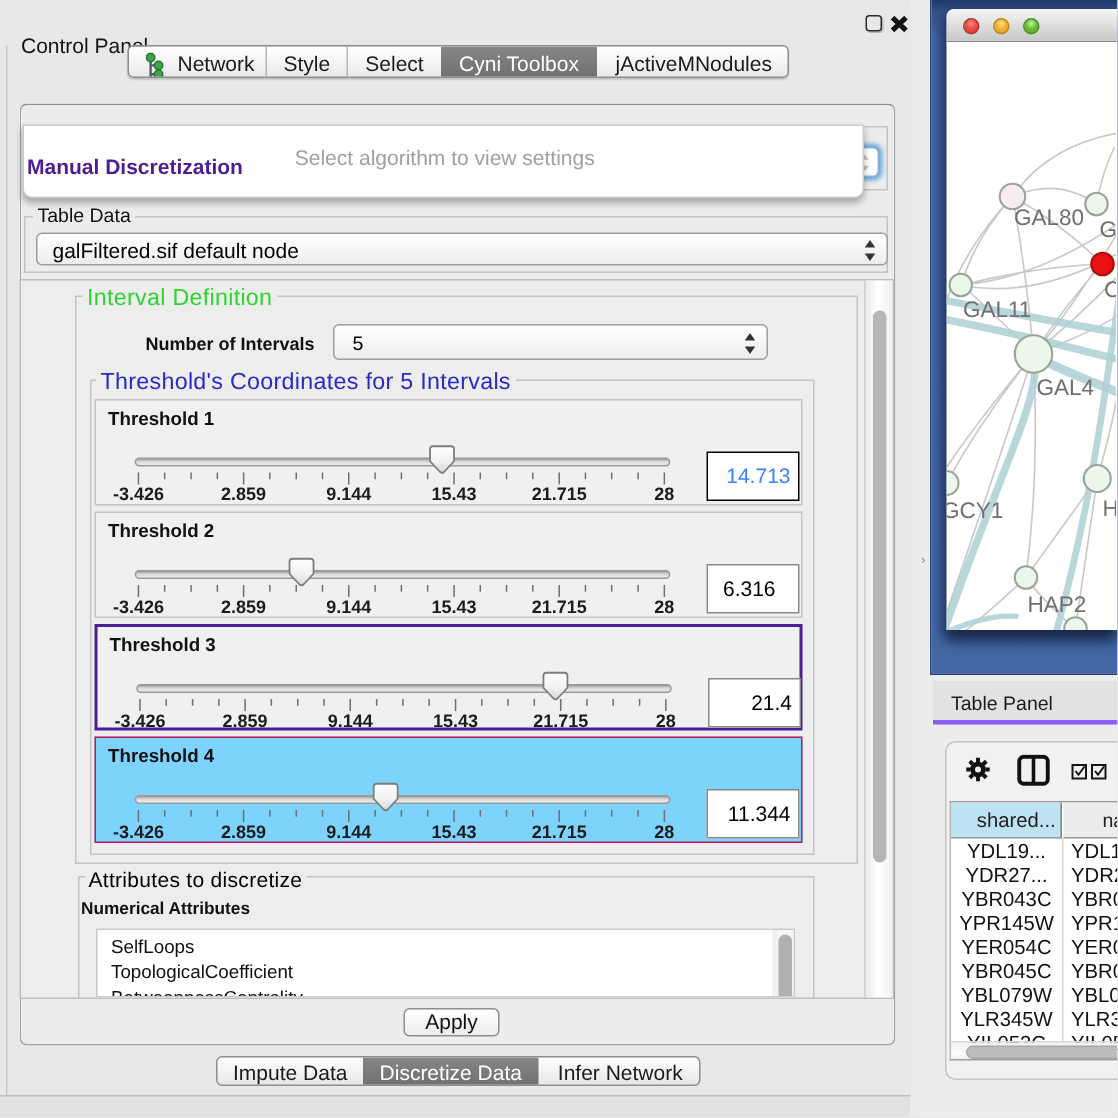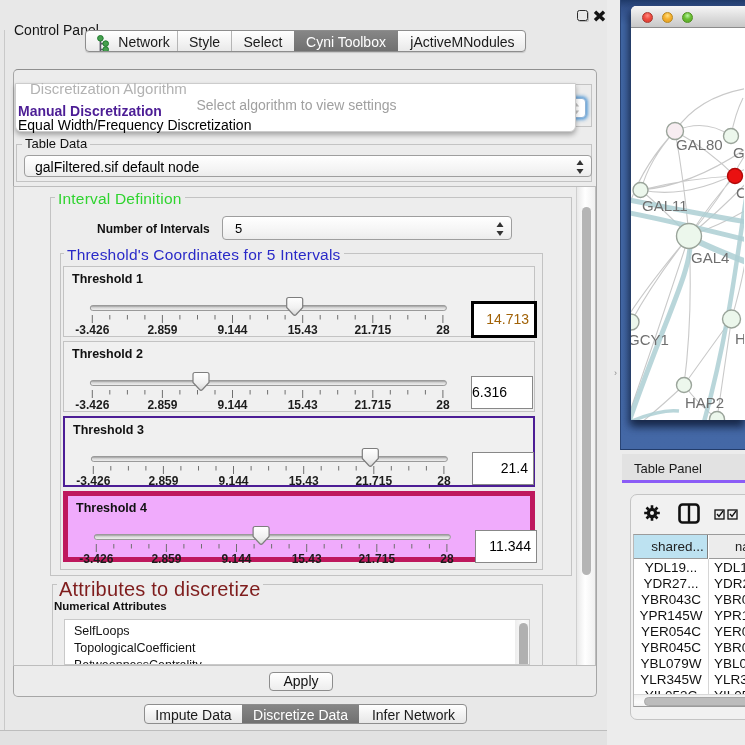--- a/index.html
+++ b/index.html
@@ -100,22 +100,22 @@
       <path d="M45.8,48 v4.5 M63.4,48 v4.5 M80.9,48 v4.5 M115.9,48 v4.5 M133.5,48 v4.5 M151.0,48 v4.5 M186.1,48 v4.5 M203.6,48 v4.5 M221.1,48 v4.5 M256.2,48 v4.5 M273.7,48 v4.5 M291.2,48 v4.5 M326.3,48 v4.5 M343.8,48 v4.5 M361.4,48 v4.5" stroke="#6f6f6f" stroke-width="1"></path>
       <path d="M28.3,48 v8 M98.4,48 v8 M168.5,48 v8 M238.7,48 v8 M308.8,48 v8 M378.9,48 v8" stroke="#6f6f6f" stroke-width="1"></path>
       <text x="28.3" y="66.5" text-anchor="middle" font-size="12" font-weight="bold" fill="#1c1c1c">-3.426</text>
       <text x="98.4" y="66.5" text-anchor="middle" font-size="12" font-weight="bold" fill="#1c1c1c">2.859</text>
       <text x="168.5" y="66.5" text-anchor="middle" font-size="12" font-weight="bold" fill="#1c1c1c">9.144</text>
       <text x="238.7" y="66.5" text-anchor="middle" font-size="12" font-weight="bold" fill="#1c1c1c">15.43</text>
       <text x="308.8" y="66.5" text-anchor="middle" font-size="12" font-weight="bold" fill="#1c1c1c">21.715</text>
       <text x="378.9" y="66.5" text-anchor="middle" font-size="12" font-weight="bold" fill="#1c1c1c">28</text>
       <path d="M222.7,40.5 L222.7,32.5 Q222.7,30.5 224.7,30.5 L236.7,30.5 Q238.7,30.5 238.7,32.5 L238.7,40.5 L232.2,47.5 Q230.7,49 229.2,47.5 Z" fill="url(#thm)" stroke="#7d7d7d" stroke-width="1.2"></path>
     </svg>
-  <div style="position:absolute;left:407px;top:34px;width:55px;height:31px;background:#fff;border:3px solid #000000;
-       font-size:14px;color:#a16207;text-align:right;line-height:31px;padding-right:5px;box-sizing:content-box;">14.713</div>
+  <div style="position:absolute;left:407px;top:34px;width:55px;height:31px;background:#fff;border:1px solid #000000;
+       font-size:14px;color:#3b82f6;text-align:right;line-height:31px;padding-right:5px;box-sizing:content-box;">14.713</div>
 </div>
 
 <div style="position:absolute;left:63px;top:341px;width:472px;height:71px;border:1px solid #c3c3c3;background:#f0f0f0;">
   <div style="position:absolute;left:8px;top:5px;font-size:12.5px;font-weight:bold;color:#111;">Threshold 2</div>
   <svg width="474" height="73" style="position:absolute;left:0;top:0" font-family="Liberation Sans, sans-serif">
       <defs>
         <linearGradient id="trk" x1="0" y1="0" x2="0" y2="1">
           <stop offset="0" stop-color="#8e8e8e"></stop>
           <stop offset="0.45" stop-color="#d9d9d9"></stop>
           <stop offset="1" stop-color="#f2f2f2"></stop>
@@ -131,21 +131,21 @@
       <path d="M28.3,48 v8 M98.4,48 v8 M168.5,48 v8 M238.7,48 v8 M308.8,48 v8 M378.9,48 v8" stroke="#6f6f6f" stroke-width="1"></path>
       <text x="28.3" y="66.5" text-anchor="middle" font-size="12" font-weight="bold" fill="#1c1c1c">-3.426</text>
       <text x="98.4" y="66.5" text-anchor="middle" font-size="12" font-weight="bold" fill="#1c1c1c">2.859</text>
       <text x="168.5" y="66.5" text-anchor="middle" font-size="12" font-weight="bold" fill="#1c1c1c">9.144</text>
       <text x="238.7" y="66.5" text-anchor="middle" font-size="12" font-weight="bold" fill="#1c1c1c">15.43</text>
       <text x="308.8" y="66.5" text-anchor="middle" font-size="12" font-weight="bold" fill="#1c1c1c">21.715</text>
       <text x="378.9" y="66.5" text-anchor="middle" font-size="12" font-weight="bold" fill="#1c1c1c">28</text>
       <path d="M129.0,40.5 L129.0,32.5 Q129.0,30.5 131.0,30.5 L143.0,30.5 Q145.0,30.5 145.0,32.5 L145.0,40.5 L138.5,47.5 Q137.0,49 135.5,47.5 Z" fill="url(#thm)" stroke="#7d7d7d" stroke-width="1.2"></path>
     </svg>
   <div style="position:absolute;left:407px;top:34px;width:55px;height:31px;background:#fff;border:1px solid #888;
-       font-size:14px;color:#000;text-align:left;line-height:31px;padding-right:5px;box-sizing:content-box;">6.316</div>
+       font-size:14px;color:#000;text-align:center;line-height:31px;padding-right:5px;box-sizing:content-box;">6.316</div>
 </div>
 
 <div style="position:absolute;left:63px;top:416px;width:472px;height:71px;border:2px solid #4c1d95;background:#f0f0f0;">
   <div style="position:absolute;left:8px;top:5px;font-size:12.5px;font-weight:bold;color:#111;">Threshold 3</div>
   <svg width="474" height="73" style="position:absolute;left:0;top:0" font-family="Liberation Sans, sans-serif">
       <defs>
         <linearGradient id="trk" x1="0" y1="0" x2="0" y2="1">
           <stop offset="0" stop-color="#8e8e8e"></stop>
           <stop offset="0.45" stop-color="#d9d9d9"></stop>
           <stop offset="1" stop-color="#f2f2f2"></stop>
@@ -164,21 +164,21 @@
       <text x="168.5" y="66.5" text-anchor="middle" font-size="12" font-weight="bold" fill="#1c1c1c">9.144</text>
       <text x="238.7" y="66.5" text-anchor="middle" font-size="12" font-weight="bold" fill="#1c1c1c">15.43</text>
       <text x="308.8" y="66.5" text-anchor="middle" font-size="12" font-weight="bold" fill="#1c1c1c">21.715</text>
       <text x="378.9" y="66.5" text-anchor="middle" font-size="12" font-weight="bold" fill="#1c1c1c">28</text>
       <path d="M297.3,40.5 L297.3,32.5 Q297.3,30.5 299.3,30.5 L311.3,30.5 Q313.3,30.5 313.3,32.5 L313.3,40.5 L306.8,47.5 Q305.3,49 303.8,47.5 Z" fill="url(#thm)" stroke="#7d7d7d" stroke-width="1.2"></path>
     </svg>
   <div style="position:absolute;left:407px;top:34px;width:55px;height:31px;background:#fff;border:1px solid #888;
        font-size:14px;color:#000;text-align:right;line-height:31px;padding-right:5px;box-sizing:content-box;">21.4</div>
 </div>
 
-<div style="position:absolute;left:63px;top:491px;width:472px;height:71px;border:5px solid #be185d;background:#f0abfc;">
+<div style="position:absolute;left:63px;top:491px;width:472px;height:71px;border:1px solid #be185d;background:#7dd3fc;">
   <div style="position:absolute;left:8px;top:5px;font-size:12.5px;font-weight:bold;color:#111;">Threshold 4</div>
   <svg width="474" height="73" style="position:absolute;left:0;top:0" font-family="Liberation Sans, sans-serif">
       <defs>
         <linearGradient id="trk" x1="0" y1="0" x2="0" y2="1">
           <stop offset="0" stop-color="#8e8e8e"></stop>
           <stop offset="0.45" stop-color="#d9d9d9"></stop>
           <stop offset="1" stop-color="#f2f2f2"></stop>
         </linearGradient>
         <linearGradient id="thm" x1="0" y1="0" x2="0" y2="1">
           <stop offset="0" stop-color="#ffffff"></stop>
@@ -195,21 +195,21 @@
       <text x="238.7" y="66.5" text-anchor="middle" font-size="12" font-weight="bold" fill="#1c1c1c">15.43</text>
       <text x="308.8" y="66.5" text-anchor="middle" font-size="12" font-weight="bold" fill="#1c1c1c">21.715</text>
       <text x="378.9" y="66.5" text-anchor="middle" font-size="12" font-weight="bold" fill="#1c1c1c">28</text>
       <path d="M185.1,40.5 L185.1,32.5 Q185.1,30.5 187.1,30.5 L199.1,30.5 Q201.1,30.5 201.1,32.5 L201.1,40.5 L194.6,47.5 Q193.1,49 191.6,47.5 Z" fill="url(#thm)" stroke="#7d7d7d" stroke-width="1.2"></path>
     </svg>
   <div style="position:absolute;left:407px;top:34px;width:55px;height:31px;background:#fff;border:1px solid #888;
        font-size:14px;color:#000;text-align:right;line-height:31px;padding-right:5px;box-sizing:content-box;">11.344</div>
 </div>
 
 <div class="abs" style="left:52px;top:584px;width:491px;height:82px;border:1px solid #c3c3c3;border-bottom:none;"></div>
-<div class="abs" style="left:57px;top:578px;background:#ededed;padding:0 2px;font-size:20px;letter-spacing:0.2px;color:#7f1d1d;">Attributes to discretize</div>
+<div class="abs" style="left:57px;top:578px;background:#ededed;padding:0 2px;font-size:14px;letter-spacing:0.2px;color:#000000;">Attributes to discretize</div>
 <div class="abs" style="left:54px;top:600px;font-size:11.5px;font-weight:bold;color:#111;">Numerical Attributes</div>
 <div class="abs" style="left:64px;top:619px;width:466px;height:46px;background:#fff;border:1px solid #c9c9c9;overflow:hidden;">
   <div class="abs" style="left:9px;top:2.5px;font-size:12.5px;color:#111;line-height:17px;">SelfLoops<br>TopologicalCoefficient<br>BetweennessCentrality</div>
   <div class="abs" style="left:450px;top:0;width:16px;height:46px;background:linear-gradient(90deg,#ededed,#fbfbfb 50%,#f0f0f0);"></div>
   <div class="abs" style="left:454px;top:3px;width:9px;height:46px;background:#b0b0b0;border-radius:4.5px 4.5px 0 0;"></div>
 </div>
 
 <div class="abs" style="left:269px;top:672px;width:64px;height:19px;border:1px solid #8d8d8d;border-radius:4px;
      background:linear-gradient(#ffffff,#ededed);text-align:center;font-size:14px;color:#111;line-height:17px;">Apply</div>
 
@@ -341,17 +341,15 @@
         <div style="position:absolute;left:80px;top:0;font-size:13.5px;color:#111;">YIL053C</div>
       </div>
   </div>
 
   <div class="abs" style="left:0;top:159px;width:112px;height:14px;background:linear-gradient(#f0f0f0,#fcfcfc 55%,#eeeeee);border-top:1px solid #d8d8d8;"></div>
   <div class="abs" style="left:10px;top:161.5px;width:120px;height:9px;background:#bcbcbc;border-radius:4.5px;border:1px solid #a8a8a8;"></div>
 </div>
 
 <div class="abs" style="left:15px;top:83px;width:561px;height:49px;background:#ffffff;border:1px solid #cccccc;
      border-radius:0 0 6px 6px;box-shadow:0 3px 5px rgba(0,0,0,0.3);">
-  <div class="abs" style="left:14px;top:-4px;font-size:15px;color:#b2b2b2;">Discretization Algorithm</div>
   <div class="abs" style="left:0;top:13px;width:561px;text-align:center;font-size:14px;color:#a0a0a0;">Select algorithm to view settings</div>
   <div class="abs" style="left:2px;top:19px;font-size:14px;font-weight:bold;color:#4c1d95;">Manual Discretization</div>
-  <div class="abs" style="left:2px;top:33px;font-size:14px;color:#000;">Equal Width/Frequency Discretization</div>
 </div>
 
 </body></html>

